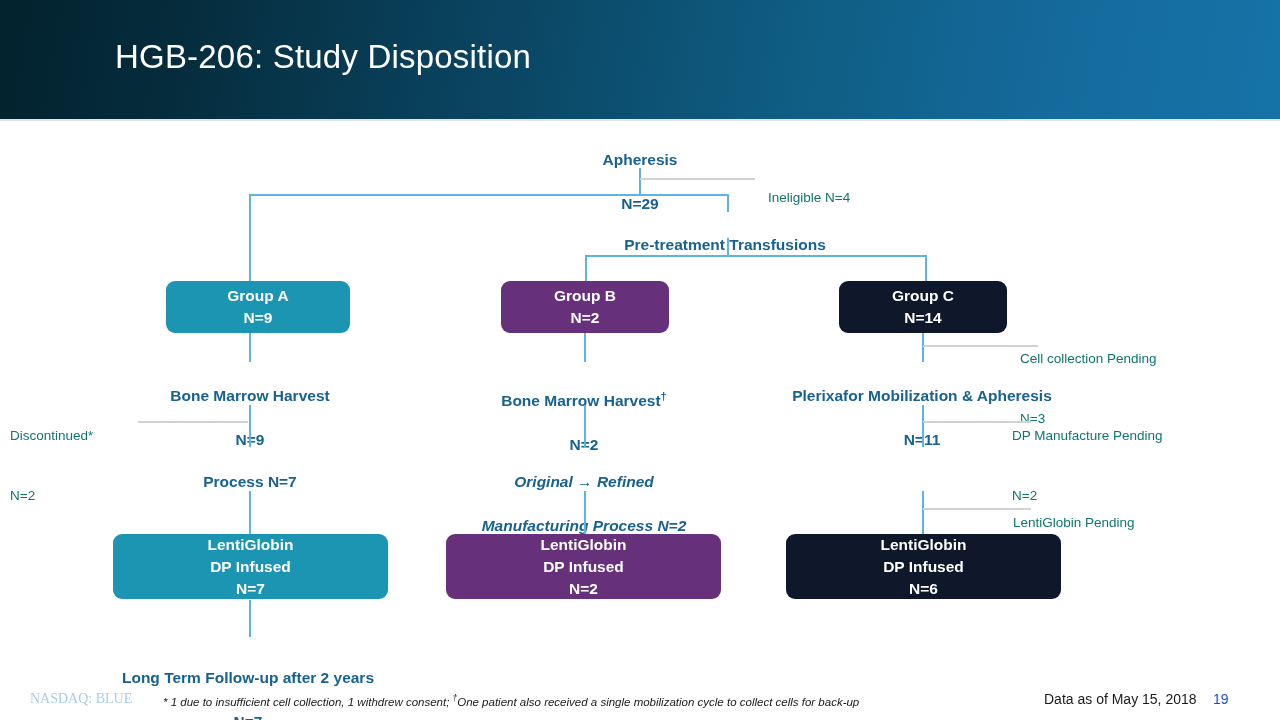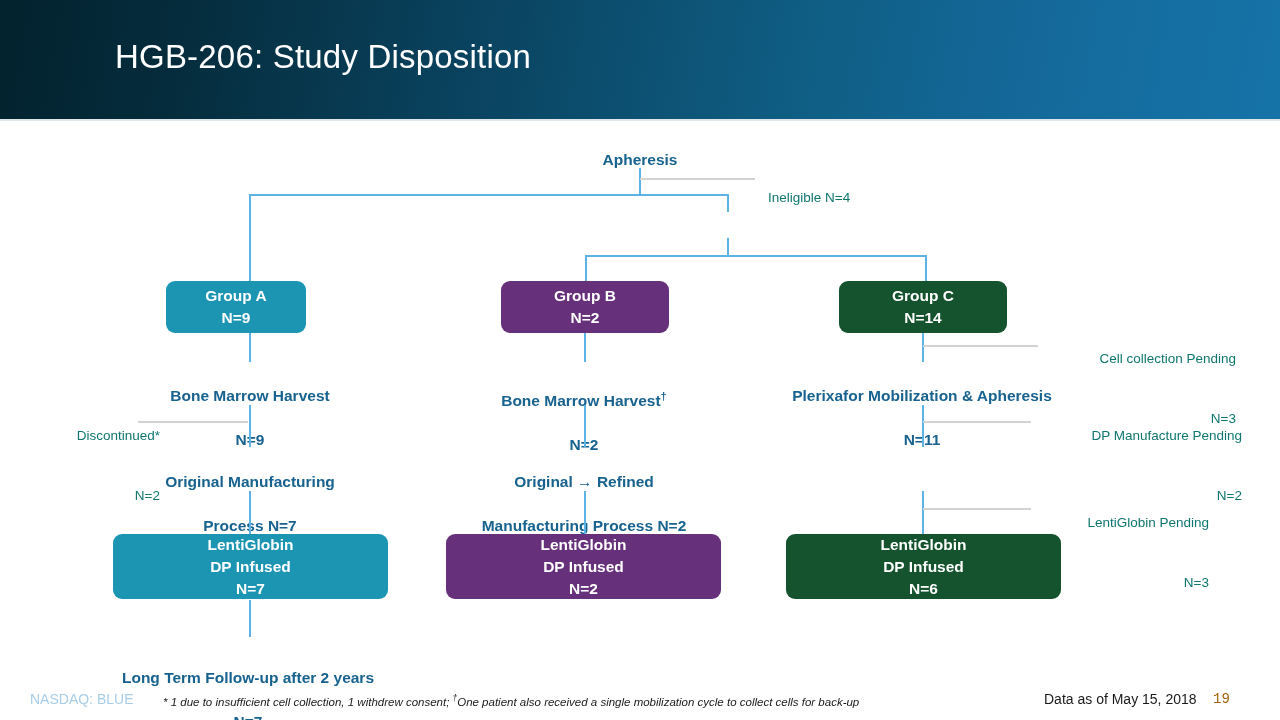--- a/index.html
+++ b/index.html
@@ -55,40 +55,40 @@
   }
   .flow-label .big { display: block; }
 
   .note {
     position: absolute;
     color: #0f766e;
     font-size: 13.5px;
     line-height: 20px;
     white-space: pre-line;
   }
-  .note.right { text-align: right; }
+  .note.right { text-align: left; }
 
   
   .box {
     position: absolute;
     border-radius: 9px;
     color: #ffffff;
     font-weight: bold;
     font-size: 15.5px;
     line-height: 22px;
     text-align: center;
     display: flex;
     flex-direction: column;
     align-items: center;
     justify-content: center;
     white-space: pre-line;
   }
   .box.teal   { background: #1b95b2; }
   .box.purple { background: #66317a; }
-  .box.red    { background: #14532d; }
+  .box.red    { background: #0f172a; }
 
   
   .vline {
     position: absolute;
     width: 2px;
     background: #5cb3e4;
   }
   .hline {
     position: absolute;
     height: 2px;
@@ -97,20 +97,21 @@
   .vline.grey, .hline.grey { background: #d2d2d2; }
 
   
   #footer-ticker {
     position: absolute;
     left: 30px;
     top: 691px;
     font-size: 14px;
     color: #a7cde8;
     white-space: nowrap;
+    font-family: Liberation Serif, serif;
   }
   #footnote {
     position: absolute;
     left: 163px;
     top: 694px;
     font-size: 11.5px;
     font-style: italic;
     color: #1a1a1a;
     white-space: nowrap;
   }
@@ -120,59 +121,62 @@
     top: 691px;
     font-size: 14px;
     color: #1a1a1a;
     white-space: nowrap;
   }
   #slide-number {
     position: absolute;
     left: 1213px;
     top: 691px;
     font-size: 14px;
-    color: #a16207;
-    white-space: nowrap;
-    font-family: Liberation Mono, monospace;
+    color: #1d4ed8;
+    white-space: nowrap;
   }
   sup { font-size: 0.72em; vertical-align: super; }
 </style>
 </head>
 <body>
 
 <div id="slide">
 
   <div id="header"></div>
   <div id="header-title">HGB-206: Study Disposition</div>
   <div id="header-underline"></div>
 
   <div class="flow-label" style="left:540px; top:127px; width:200px;">
     <span class="big">Apheresis</span>
+    <span class="big">N=29</span>
   </div>
 
   <div class="vline" style="left:639px; top:168px; height:27px;"></div>
 
   <div class="hline grey" style="left:640px; top:178px; width:115px;"></div>
   <div class="note" style="left:768px; top:168px; width:160px; text-align:left;">
     <span>Ineligible  N=4</span>
   </div>
 
   <div class="hline" style="left:249px; top:194px; width:479px;"></div>
 
   <div class="vline" style="left:249px; top:194px; height:88px;"></div>
 
   <div class="vline" style="left:727px; top:194px; height:18px;"></div>
 
+  <div class="flow-label" style="left:580px; top:212px; width:290px;">
+    <span class="big">Pre-treatment Transfusions</span>
+  </div>
 
   <div class="vline" style="left:727px; top:238px; height:18px;"></div>
   <div class="hline" style="left:585px; top:255px; width:342px;"></div>
   <div class="vline" style="left:585px; top:255px; height:27px;"></div>
   <div class="vline" style="left:925px; top:255px; height:27px;"></div>
 
-  <div class="box teal" style="left:166px; top:281px; width:140px; height:52px;">
+  <div class="box teal" style="left:166px; top:281px; width:184px; height:52px;">
     <span>Group A</span>
     <span>N=9</span>
   </div>
   <div class="box purple" style="left:501px; top:281px; width:168px; height:52px;">
     <span>Group B</span>
     <span>N=2</span>
   </div>
   <div class="box red" style="left:839px; top:281px; width:168px; height:52px;">
     <span>Group C</span>
     <span>N=14</span>
@@ -216,25 +220,24 @@
   </div>
 
   <div class="hline grey" style="left:923px; top:421px; width:108px;"></div>
   <div class="note right" style="left:1012px; top:406px; width:230px;">
     <span>DP Manufacture Pending</span>
     <br>
     <span>N=2</span>
   </div>
 
   <div class="flow-label" style="left:129px; top:449px; width:242px;">
-    <span class="big">Original Manufacturing</span>
     <span class="big">Process N=7</span>
   </div>
 
-  <div class="flow-label" style="left:448px; top:449px; width:272px;">
+  <div class="flow-label" style="left:448px; top:449px; width:272px;font-style:italic;">
     <span class="big">Original → Refined</span>
     <span class="big">Manufacturing Process N=2</span>
   </div>
 
   <div class="flow-label" style="left:800px; top:449px; width:248px;">
   </div>
 
   <div class="vline" style="left:249px; top:491px; height:44px;"></div>
   <div class="vline" style="left:584px; top:491px; height:44px;"></div>
   <div class="vline" style="left:922px; top:491px; height:44px;"></div>

